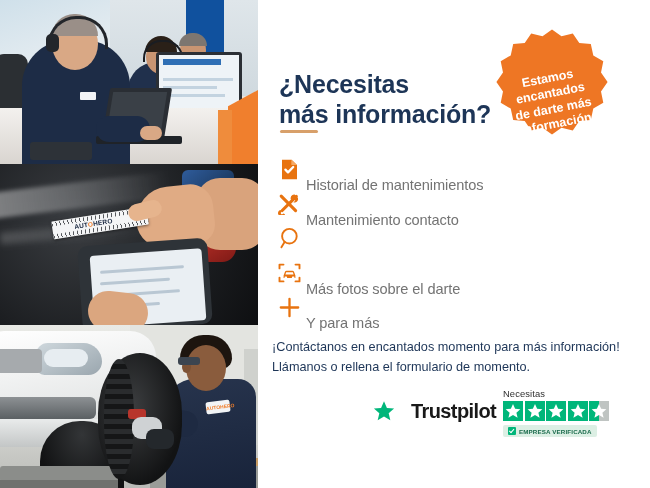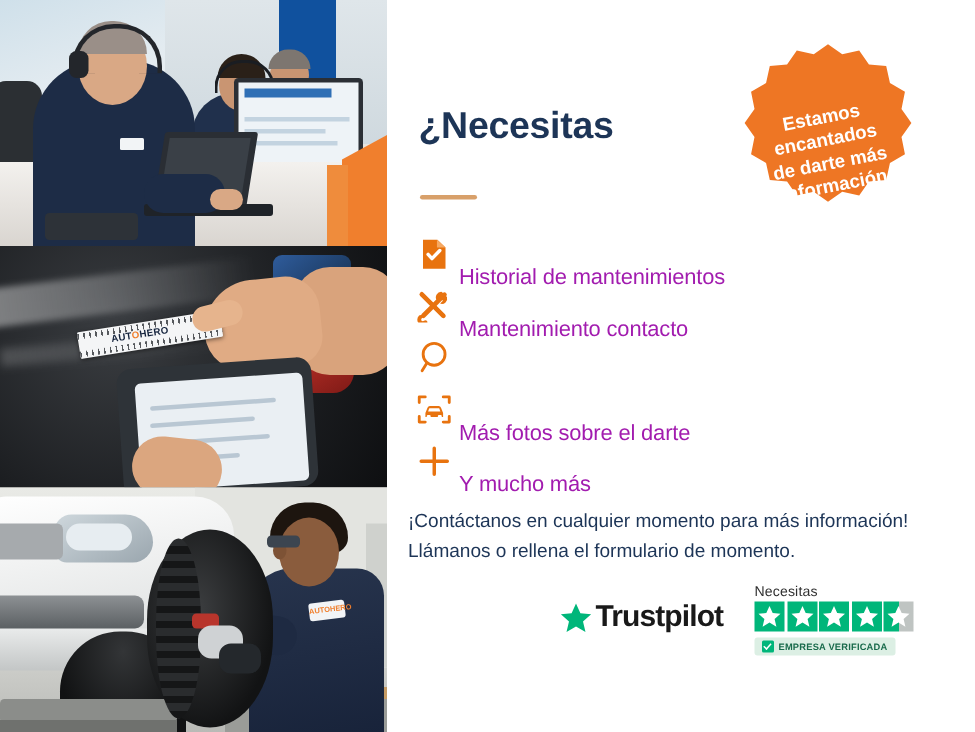--- a/index.html
+++ b/index.html
@@ -147,30 +147,30 @@
   .badge svg{position:absolute;inset:0;}
   .badge-icon{position:absolute;left:50%;top:26px;transform:translateX(-50%) rotate(-11deg);
     width:22px;height:20px;}
   .badge-text{position:absolute;left:50%;top:44px;transform:translate(-50%,0) rotate(-11deg);
     width:104px;text-align:center;color:#fff;font-size:12.5px;font-weight:bold;line-height:1.22;}
 
   
   .list{position:absolute;left:14px;top:153px;width:300px;}
   .item{display:flex;align-items:center;height:32px;margin-bottom:2.5px;}
   .item .ico{width:34px;flex:0 0 34px;display:flex;align-items:center;justify-content:center;}
-  .item .lbl{font-size:14.6px;color:#a21caf;letter-spacing:-.1px;margin-top:32px;}
+  .item .lbl{font-size:14.6px;color:#737373;letter-spacing:-.1px;margin-top:32px;}
 
   
   .contact{position:absolute;left:14px;top:324px;width:360px;
     font-size:12.7px;line-height:1.62;color:#1d3557;}
   .contact span{display:block;}
 
   
   .tp{position:absolute;left:115px;top:388px;width:260px;height:62px;}
-  .tp-logo{position:absolute;left:0;top:12px;display:flex;align-items:center;gap:2px;}
+  .tp-logo{position:absolute;left:0;top:12px;display:flex;gap:16px;}
   .tp-star{width:22px;height:22px;}
   .tp-name{font-size:20px;font-weight:bold;color:#191919;letter-spacing:-.6px;}
   .tp-right{position:absolute;left:130px;top:0;width:120px;}
   .tp-excelente{font-size:9.4px;color:#2f2f2f;margin-bottom:2px;letter-spacing:.1px;}
   .tp-stars{display:flex;gap:1.6px;}
   .tp-sq{width:20px;height:20px;background:#00b67a;position:relative;}
   .tp-sq.half{background:linear-gradient(90deg,#00b67a 0 52%,#bfc4c2 52% 100%);}
   .tp-sq svg{position:absolute;left:2px;top:2px;}
   .tp-verified{margin-top:4px;display:inline-flex;align-items:center;gap:3px;
     background:#dcefe4;border-radius:2px;padding:2px 5px;}
@@ -279,20 +279,21 @@
       <div class="p3-glove"></div>
       <div class="p3-glove2"></div>
     </div>
 
   </div>
 
   <div class="content">
 
     <h1 class="heading">
       <span>¿Necesitas</span>
+      <span class="l2">más información?</span>
     </h1>
     <div class="rule"></div>
 
     <div class="badge">
       <svg viewBox="0 0 122 122" width="122" height="122">
         <path fill="#ee7624" d="M61 2.5 70.5 9.2 81.8 6.6 88.3 16 99.8 17 102.3 28.4 112.3 34.2 110 45.6 116.6 55 110 64.4 112.3 75.8 102.3 81.6 99.8 93 88.3 94 81.8 103.4 70.5 100.8 61 107.5 51.5 100.8 40.2 103.4 33.7 94 22.2 93 19.7 81.6 9.7 75.8 12 64.4 5.4 55 12 45.6 9.7 34.2 19.7 28.4 22.2 17 33.7 16 40.2 6.6 51.5 9.2Z"></path>
       </svg>
       <svg class="badge-icon" viewBox="0 0 24 22">
         <path d="M3 14 V11 a9 9 0 0 1 18 0 v3" fill="none" stroke="#ffffff" stroke-width="2.1" stroke-linecap="round"></path>
         <rect x="1.2" y="12.4" width="4.6" height="8" rx="2.1" fill="#ffffff"></rect>
@@ -352,27 +353,27 @@
         </span>
         <span class="lbl">Más fotos sobre el darte</span>
       </li>
 
       <li class="item">
         <span class="ico">
           <svg width="21" height="21" viewBox="0 0 21 21">
             <path d="M10.5 1.8v17.4M1.8 10.5h17.4" stroke="#e8730f" stroke-width="2.3" stroke-linecap="round"></path>
           </svg>
         </span>
-        <span class="lbl">Y mucho más</span>
+        <span class="lbl">Y para más</span>
       </li>
 
     </ul>
 
     <p class="contact">
-      <span>¡Contáctanos en cualquier momento para más información!</span>
+      <span>¡Contáctanos en encantados momento para más información!</span>
       <span>Llámanos o rellena el formulario de momento.</span>
     </p>
 
     <div class="tp">
       <div class="tp-logo">
         <svg class="tp-star" viewBox="0 0 24 24">
           <path d="M12 1.4 15.2 8.6 23 9.3l-5.9 5.2 1.8 7.7L12 18.1 5.1 22.2l1.8-7.7L1 9.3l7.8-.7Z" fill="#00b67a"></path>
         </svg>
         <span class="tp-name">Trustpilot</span>
       </div>

